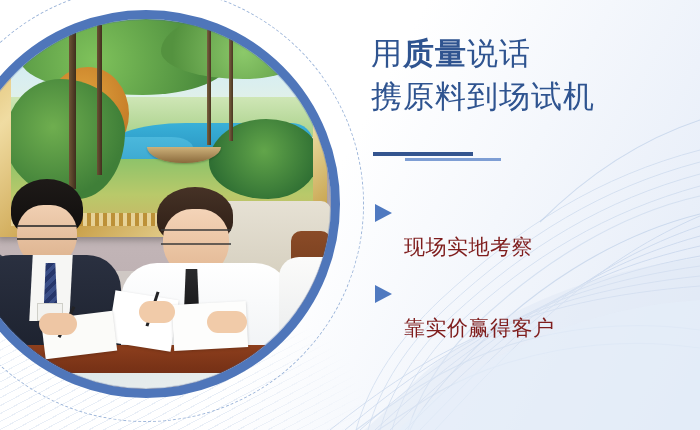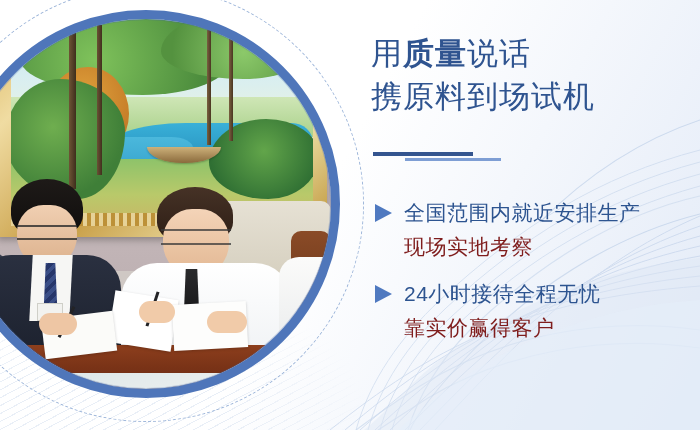--- a/index.html
+++ b/index.html
@@ -227,32 +227,30 @@
 
     <div class="bullets">
 
       <div class="bullet">
         <div class="b-row">
           <span class="arrow">
             <svg width="26" height="20" viewBox="0 0 26 20">
               <path d="M4 1 L21 10 L4 19 Z" fill="#4f79c0"></path>
             </svg>
           </span>
-          <span class="b-text">全国范围内就近安排生产</span>
         </div>
         <div class="b-sub">现场实地考察</div>
       </div>
 
       <div class="bullet">
         <div class="b-row">
           <span class="arrow">
             <svg width="26" height="20" viewBox="0 0 26 20">
               <path d="M4 1 L21 10 L4 19 Z" fill="#4f79c0"></path>
             </svg>
           </span>
-          <span class="b-text">24小时接待全程无忧</span>
         </div>
         <div class="b-sub">靠实价赢得客户</div>
       </div>
 
     </div>
   </div>
 </div>
 
 </body></html>

